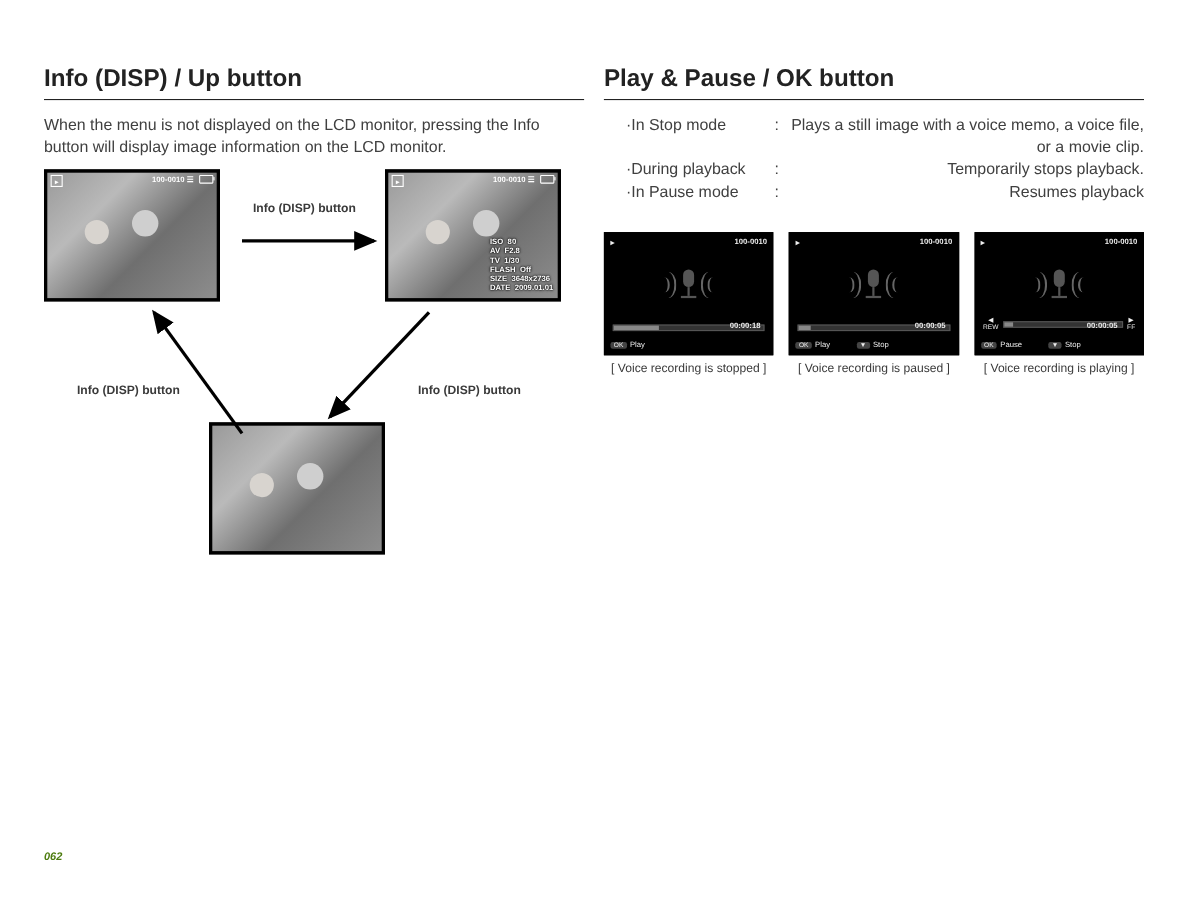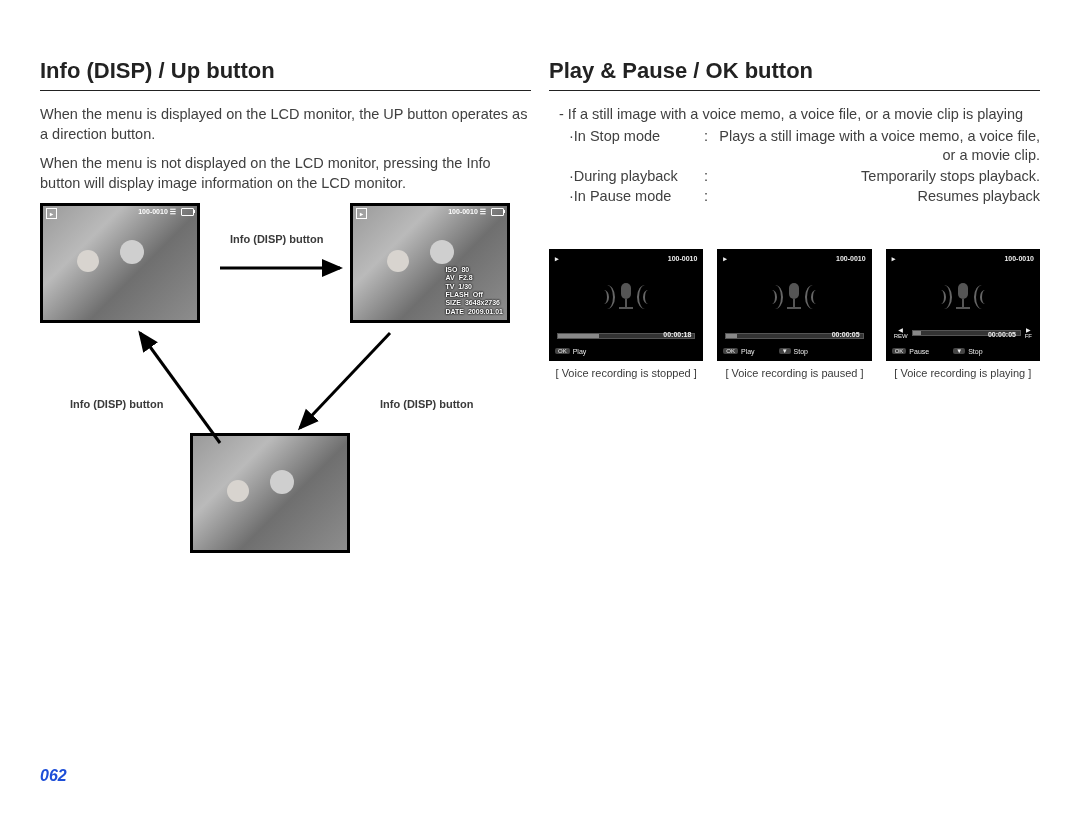--- a/index.html
+++ b/index.html
@@ -142,21 +142,21 @@
   .arrowlabel.a1 { left: 190px; top: 30px; }
   .arrowlabel.a2 { left: 30px; top: 195px; }
   .arrowlabel.a3 { left: 340px; top: 195px; }
   .arrow-svg {
     position: absolute;
     pointer-events: none;
   }
   .vrow {
     display: flex;
     gap: 14px;
-    margin-top: 42px;
+    margin-top: 26px;
   }
   .vcol { flex: 1; min-width: 0; }
   .vlcd {
     background: #000;
     border: 2px solid #000;
     height: 108px;
     position: relative;
     color: #eee;
     font-size: 7px;
     overflow: hidden;
@@ -261,35 +261,34 @@
     padding: 0 3px;
     font-size:6px;
   }
   .caption {
     font-size: 11px;
     text-align: center;
     margin-top: 6px;
     color: #3a3a3a;
   }
   .pagenum {
-    font-size: 16px;
+    font-size: 10px;
     font-weight: bold;
     font-style: italic;
-    color: #1d4ed8;
+    color: #4d7c0f;
     margin-top: 4px;
   }
 </style>
 </head>
 <body>
 
 <div class="cols">
 
   <div class="col">
     <h2>Info (DISP) / Up button</h2>
-    <p class="body">When the menu is displayed on the LCD monitor, the UP button operates as a direction button.</p>
     <p class="body">When the menu is not displayed on the LCD monitor, pressing the Info button will display image information on the LCD monitor.</p>
 
     <div class="diagram">
 
       <div class="lcd n1">
         <div class="photo"></div>
         <div class="topbar">
           <span class="playicon">▸</span>
           <span>
             <span>100-0010</span>
@@ -353,21 +352,20 @@
         </defs>
         <line x1="180" y1="65" x2="300" y2="65" stroke="#000" stroke-width="3" marker-end="url(#ah)"></line>
         <line x1="350" y1="130" x2="260" y2="225" stroke="#000" stroke-width="3" marker-end="url(#ah)"></line>
         <line x1="180" y1="240" x2="100" y2="130" stroke="#000" stroke-width="3" marker-end="url(#ah)"></line>
       </svg>
     </div>
   </div>
 
   <div class="col">
     <h2>Play &amp; Pause / OK button</h2>
-    <p class="body" style="padding-left:10px;margin-bottom:2px">- If a still image with a voice memo, a voice file, or a movie clip is playing</p>
 
     <div class="modes" style="padding-left:20px">
       <div class="mr">
         <span class="mlabel">·In Stop mode</span>
         <span class="mcolon">:</span>
         <span class="mval">Plays a still image with a voice memo, a voice file, or a movie clip.</span>
       </div>
       <div class="mr">
         <span class="mlabel">·During playback</span>
         <span class="mcolon">:</span>

